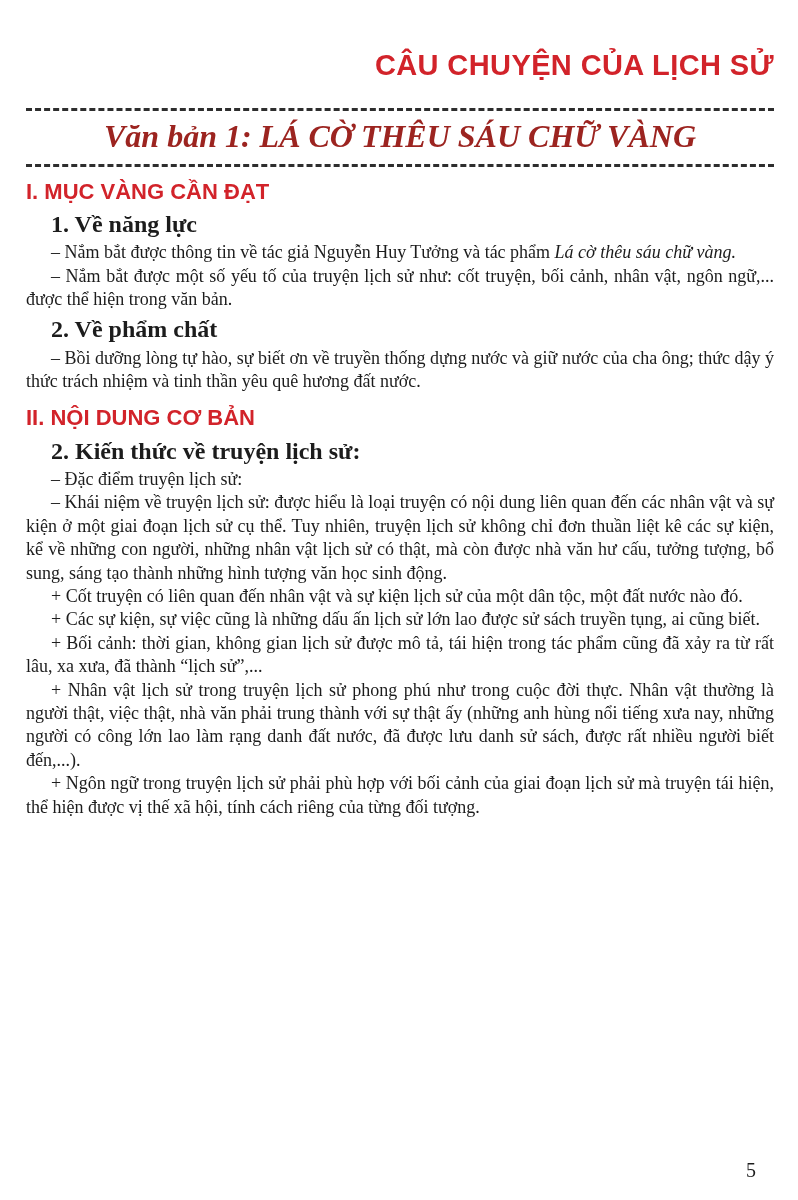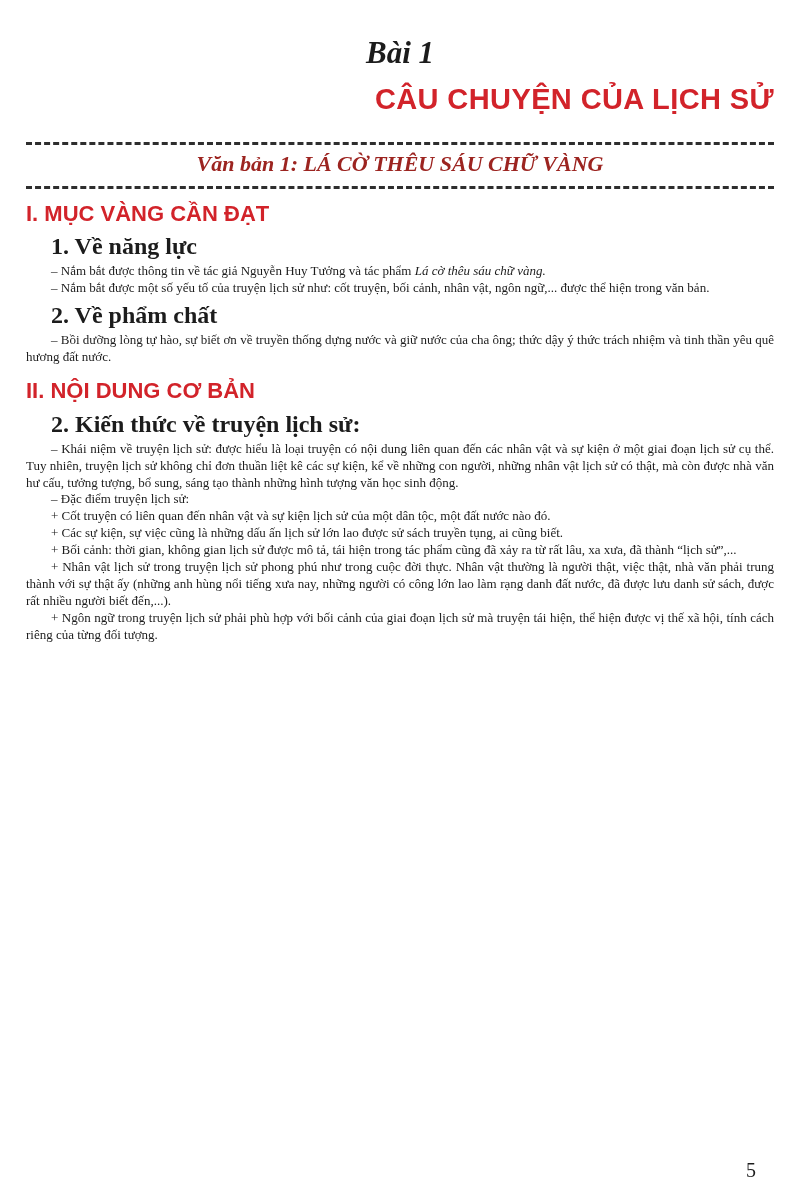--- a/index.html
+++ b/index.html
@@ -15,43 +15,42 @@
   }
   .main-title {
     text-align: right; font-family: "Liberation Sans", sans-serif;
     font-weight: 700; font-size: 29px; color: #d2232a;
     letter-spacing: 0.4px; margin-top: 13px; line-height: 1.15;
   }
   .banner { margin-top: 26px; }
   .dash-line { height: 0; border-top: 3px dashed #2e2e2e; }
   .banner-text {
     text-align: center; font-weight: 700; font-style: italic;
-    font-size: 22px; color: #9c2420; padding: 6px 0 8px; line-height: 1.2;
+    font-size: 32px; color: #9c2420; padding: 6px 0 8px; line-height: 1.2;
   }
   .section-heading {
     font-family: "Liberation Sans", sans-serif; font-weight: 700;
     font-size: 22px; color: #d2232a; margin: 12px 0 4px; line-height: 1.2;
   }
   .sub-heading {
     font-weight: 700; font-size: 24px; line-height: 1.3;
     text-indent: 25px; margin: 3px 0 1px;
   }
   .body-p {
-    margin: 0; font-size: 13px; line-height: 1.3;
+    margin: 0; font-size: 18px; line-height: 1.3;
     text-align: justify; text-indent: 25px;
   }
   .em { font-style: italic; }
   .page-number { position: absolute; right: 42px; bottom: 18px; font-size: 20px; }
 </style>
 </head>
 <body>
 
 <div class="page">
 
-  <div class="lesson-label">Bài 1</div>
 
   <div class="main-title">CÂU CHUYỆN CỦA LỊCH SỬ</div>
 
   <div class="banner">
     <div class="dash-line"></div>
     <div class="banner-text">Văn bản 1: LÁ CỜ THÊU SÁU CHỮ VÀNG</div>
     <div class="dash-line"></div>
   </div>
 
   <div class="section-heading">I. MỤC VÀNG CẦN ĐẠT</div>
@@ -62,22 +61,22 @@
   <p class="body-p">– Nắm bắt được một số yếu tố của truyện lịch sử như: cốt truyện, bối cảnh, nhân vật, ngôn ngữ,... được thể hiện trong văn bản.</p>
 
   <div class="sub-heading">2. Về phẩm chất</div>
 
   <p class="body-p">– Bồi dưỡng lòng tự hào, sự biết ơn về truyền thống dựng nước và giữ nước của cha ông; thức dậy ý thức trách nhiệm và tinh thần yêu quê hương đất nước.</p>
 
   <div class="section-heading">II. NỘI DUNG CƠ BẢN</div>
 
   <div class="sub-heading">2. Kiến thức về truyện lịch sử:</div>
 
+  <p class="body-p">– Đặc điểm truyện lịch sử:</p>
   <p class="body-p">– Khái niệm về truyện lịch sử: được hiểu là loại truyện có nội dung liên quan đến các nhân vật và sự kiện ở một giai đoạn lịch sử cụ thể. Tuy nhiên, truyện lịch sử không chỉ đơn thuần liệt kê các sự kiện, kể về những con người, những nhân vật lịch sử có thật, mà còn được nhà văn hư cấu, tưởng tượng, bổ sung, sáng tạo thành những hình tượng văn học sinh động.</p>
-  <p class="body-p">– Đặc điểm truyện lịch sử:</p>
   <p class="body-p">+ Cốt truyện có liên quan đến nhân vật và sự kiện lịch sử của một dân tộc, một đất nước nào đó.</p>
   <p class="body-p">+ Các sự kiện, sự việc cũng là những dấu ấn lịch sử lớn lao được sử sách truyền tụng, ai cũng biết.</p>
   <p class="body-p">+ Bối cảnh: thời gian, không gian lịch sử được mô tả, tái hiện trong tác phẩm cũng đã xảy ra từ rất lâu, xa xưa, đã thành “lịch sử”,...</p>
   <p class="body-p">+ Nhân vật lịch sử trong truyện lịch sử phong phú như trong cuộc đời thực. Nhân vật thường là người thật, việc thật, nhà văn phải trung thành với sự thật ấy (những anh hùng nổi tiếng xưa nay, những người có công lớn lao làm rạng danh đất nước, đã được lưu danh sử sách, được rất nhiều người biết đến,...).</p>
   <p class="body-p">+ Ngôn ngữ trong truyện lịch sử phải phù hợp với bối cảnh của giai đoạn lịch sử mà truyện tái hiện, thể hiện được vị thế xã hội, tính cách riêng của từng đối tượng.</p>
 
   <div class="page-number">5</div>
 
 </div>
 

